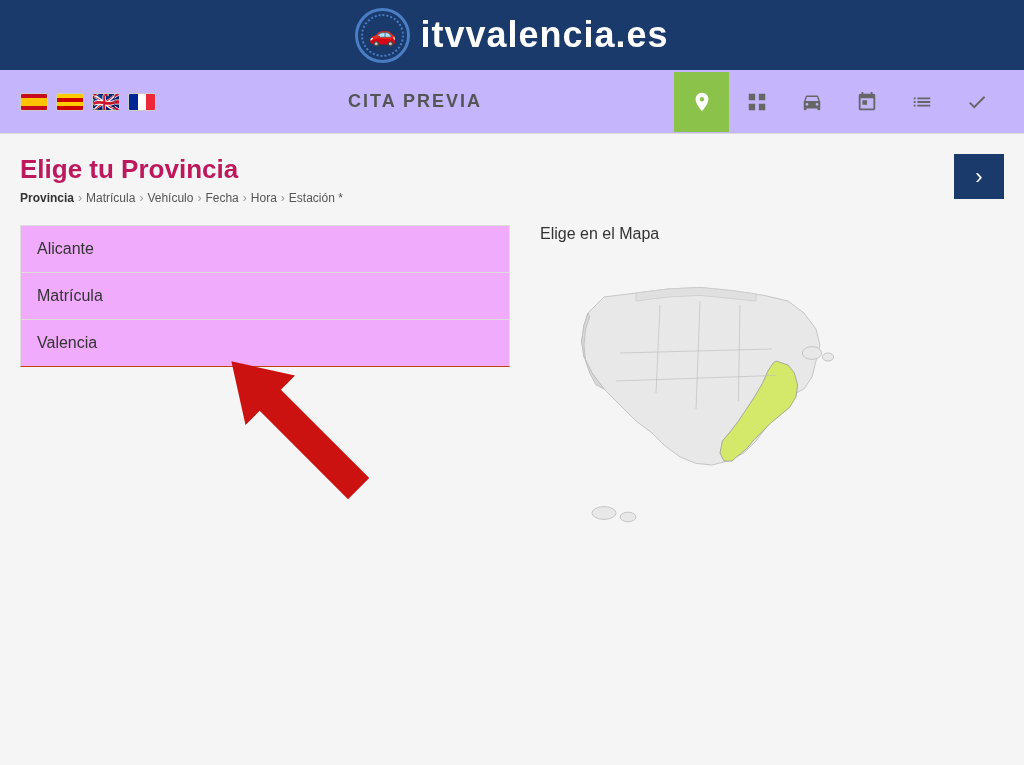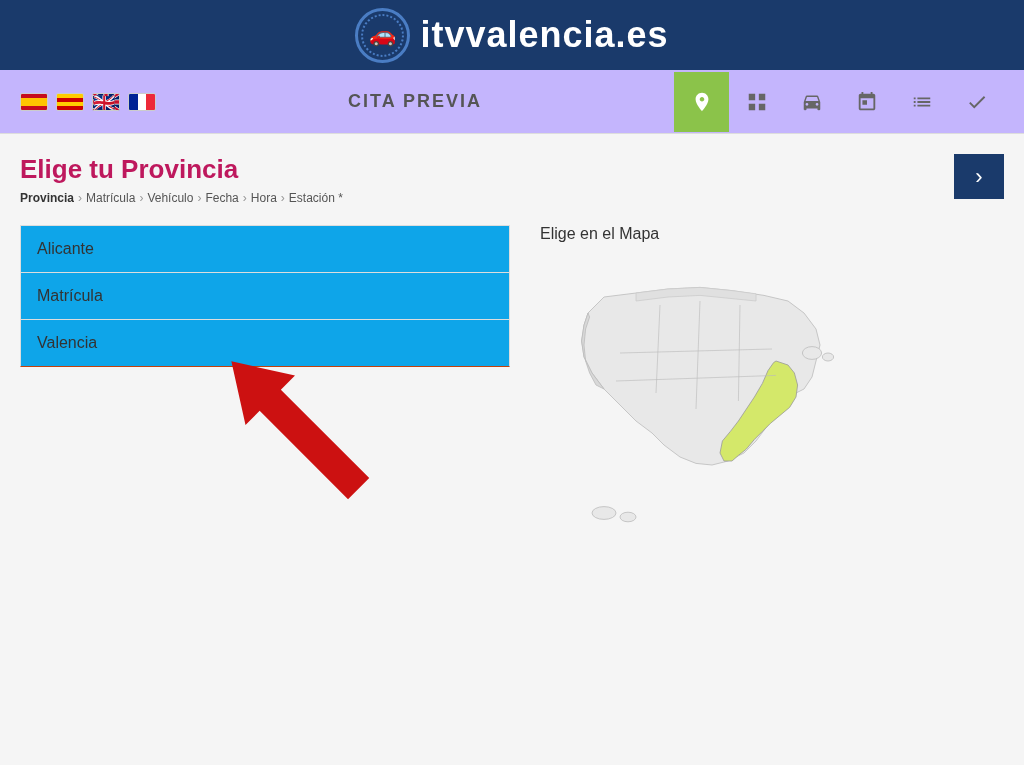--- a/index.html
+++ b/index.html
@@ -166,21 +166,21 @@
     
     .content-area {
       display: flex;
       gap: 30px;
       margin-top: 20px;
     }
     .province-list {
       flex: 0 0 490px;
     }
     .province-item {
-      background: #0ea5e9;
+      background: #f0abfc;
       border: 1px solid #ddd;
       padding: 14px 16px;
       font-size: 16px;
       color: #333;
       cursor: pointer;
       transition: background 0.15s;
       border-bottom: none;
     }
     .province-item:last-child {
       border-bottom: 1px solid #c2410c;

